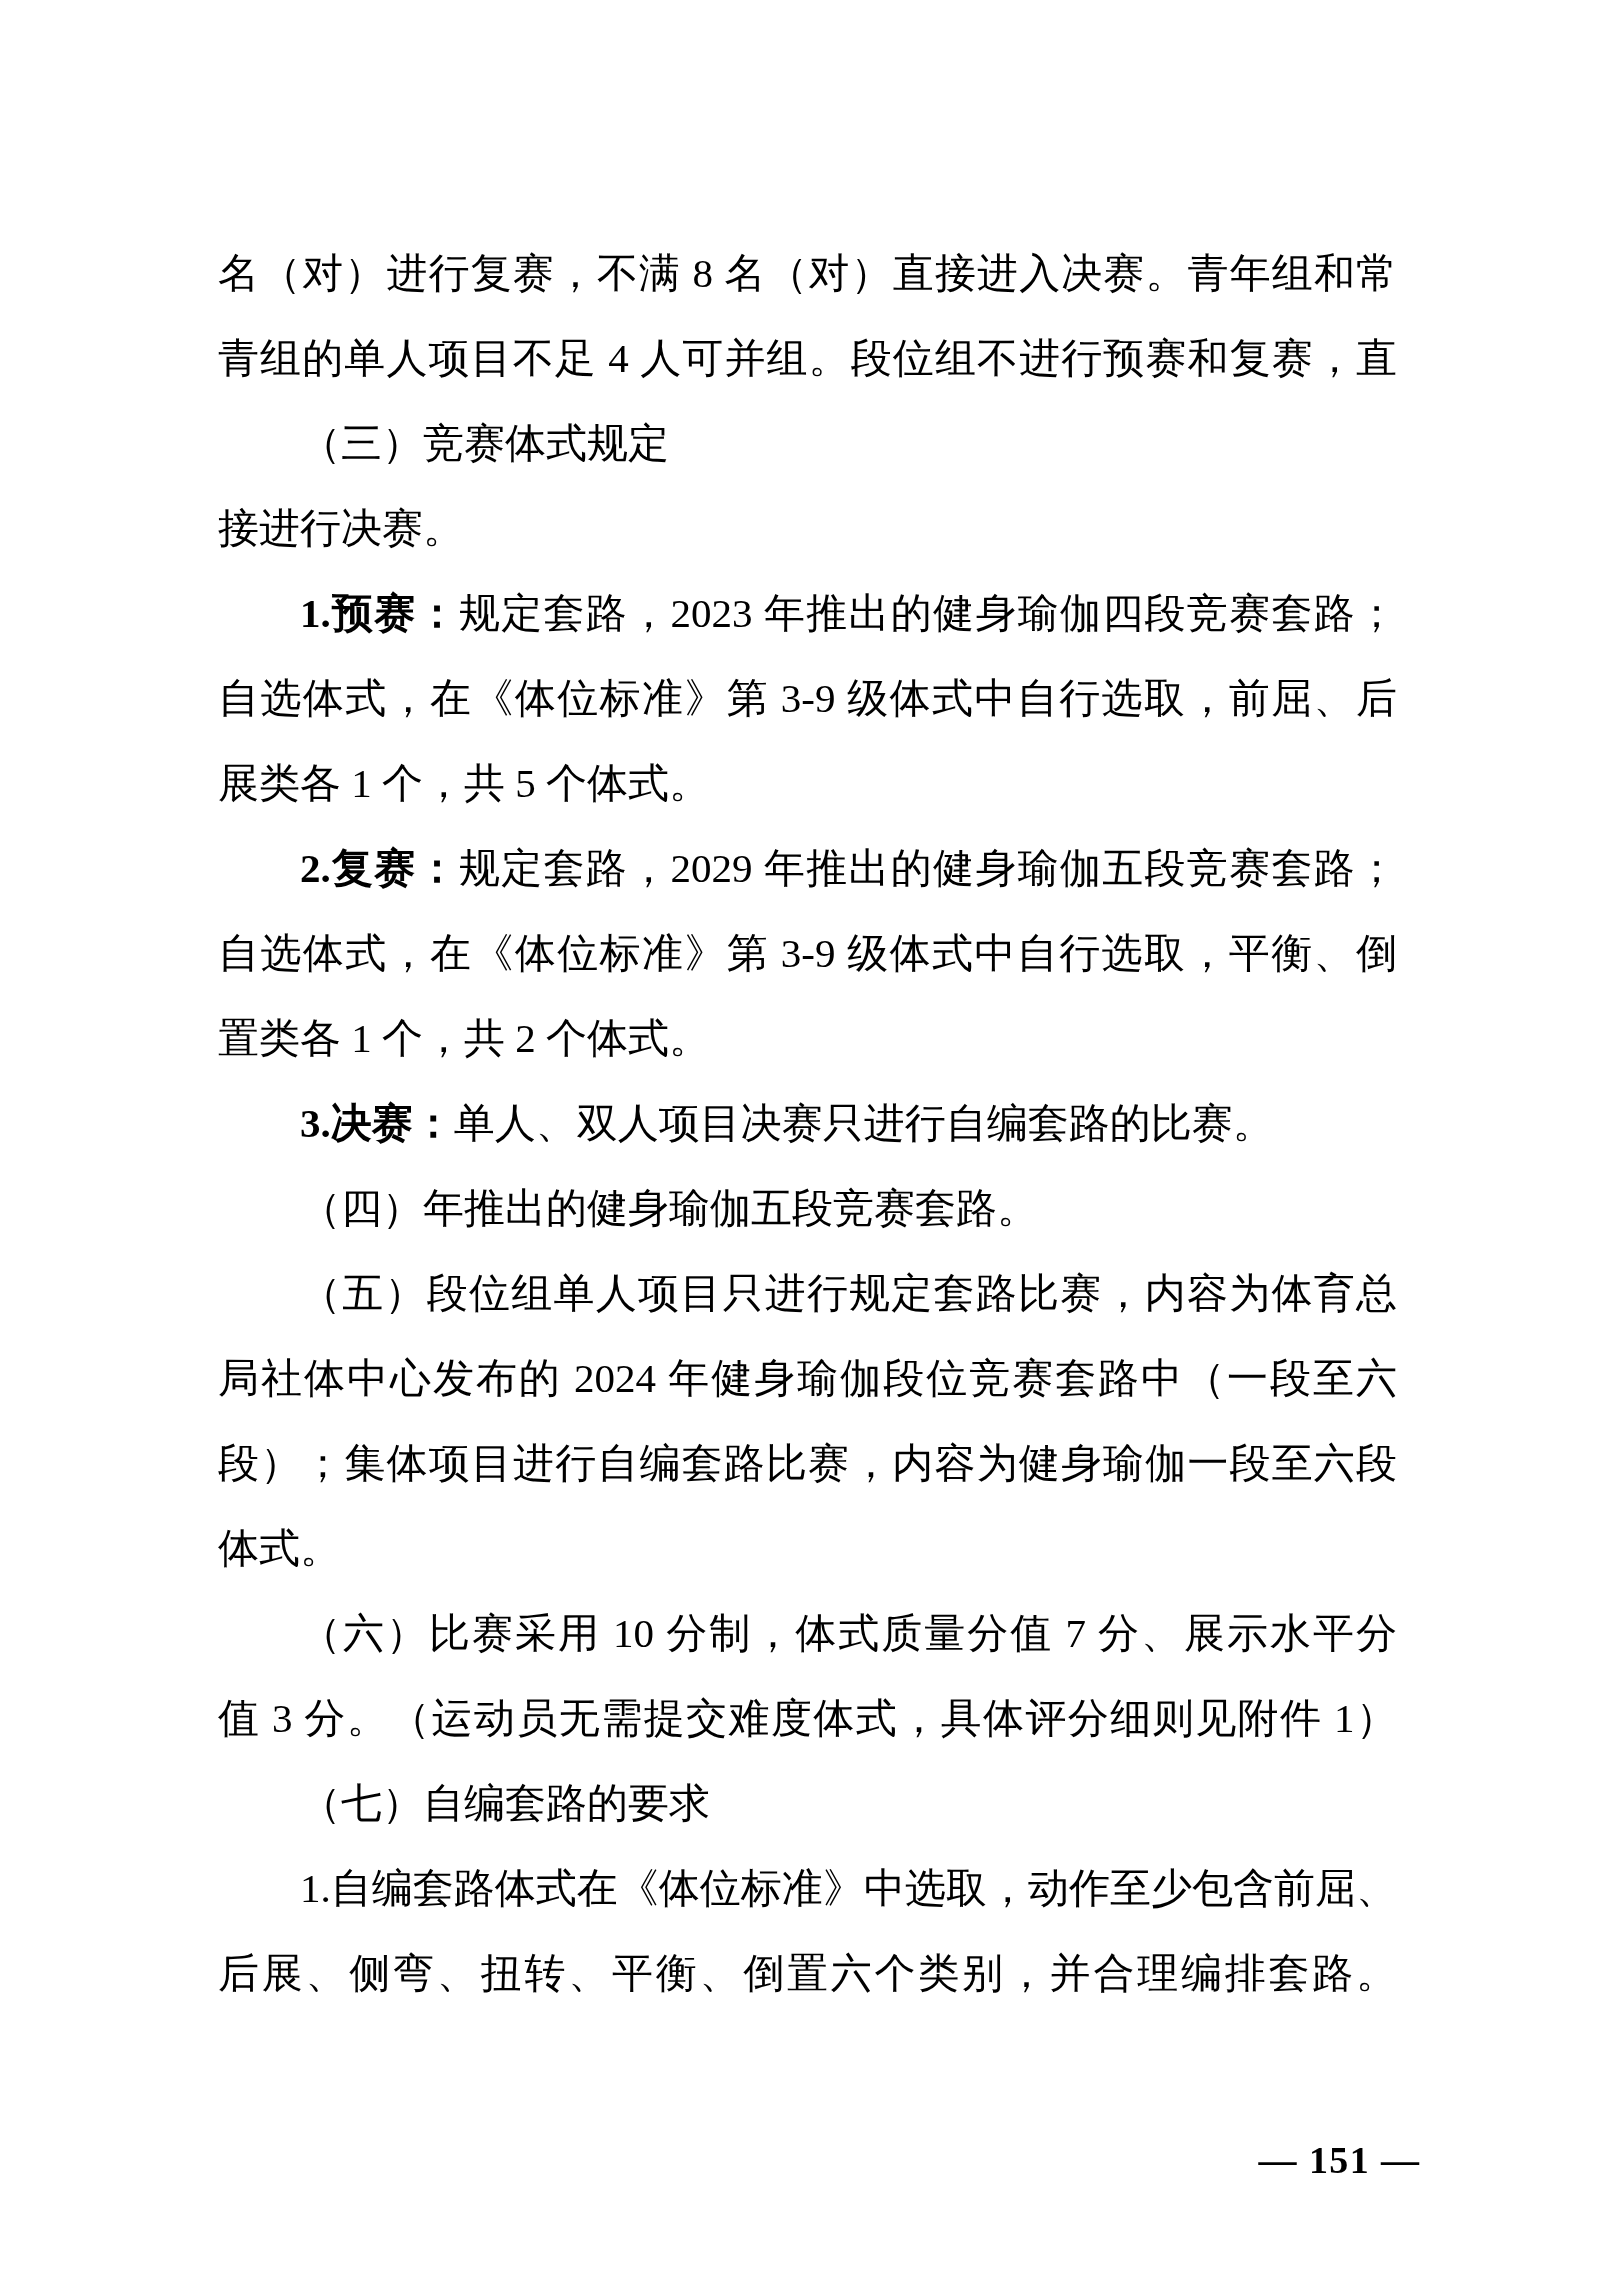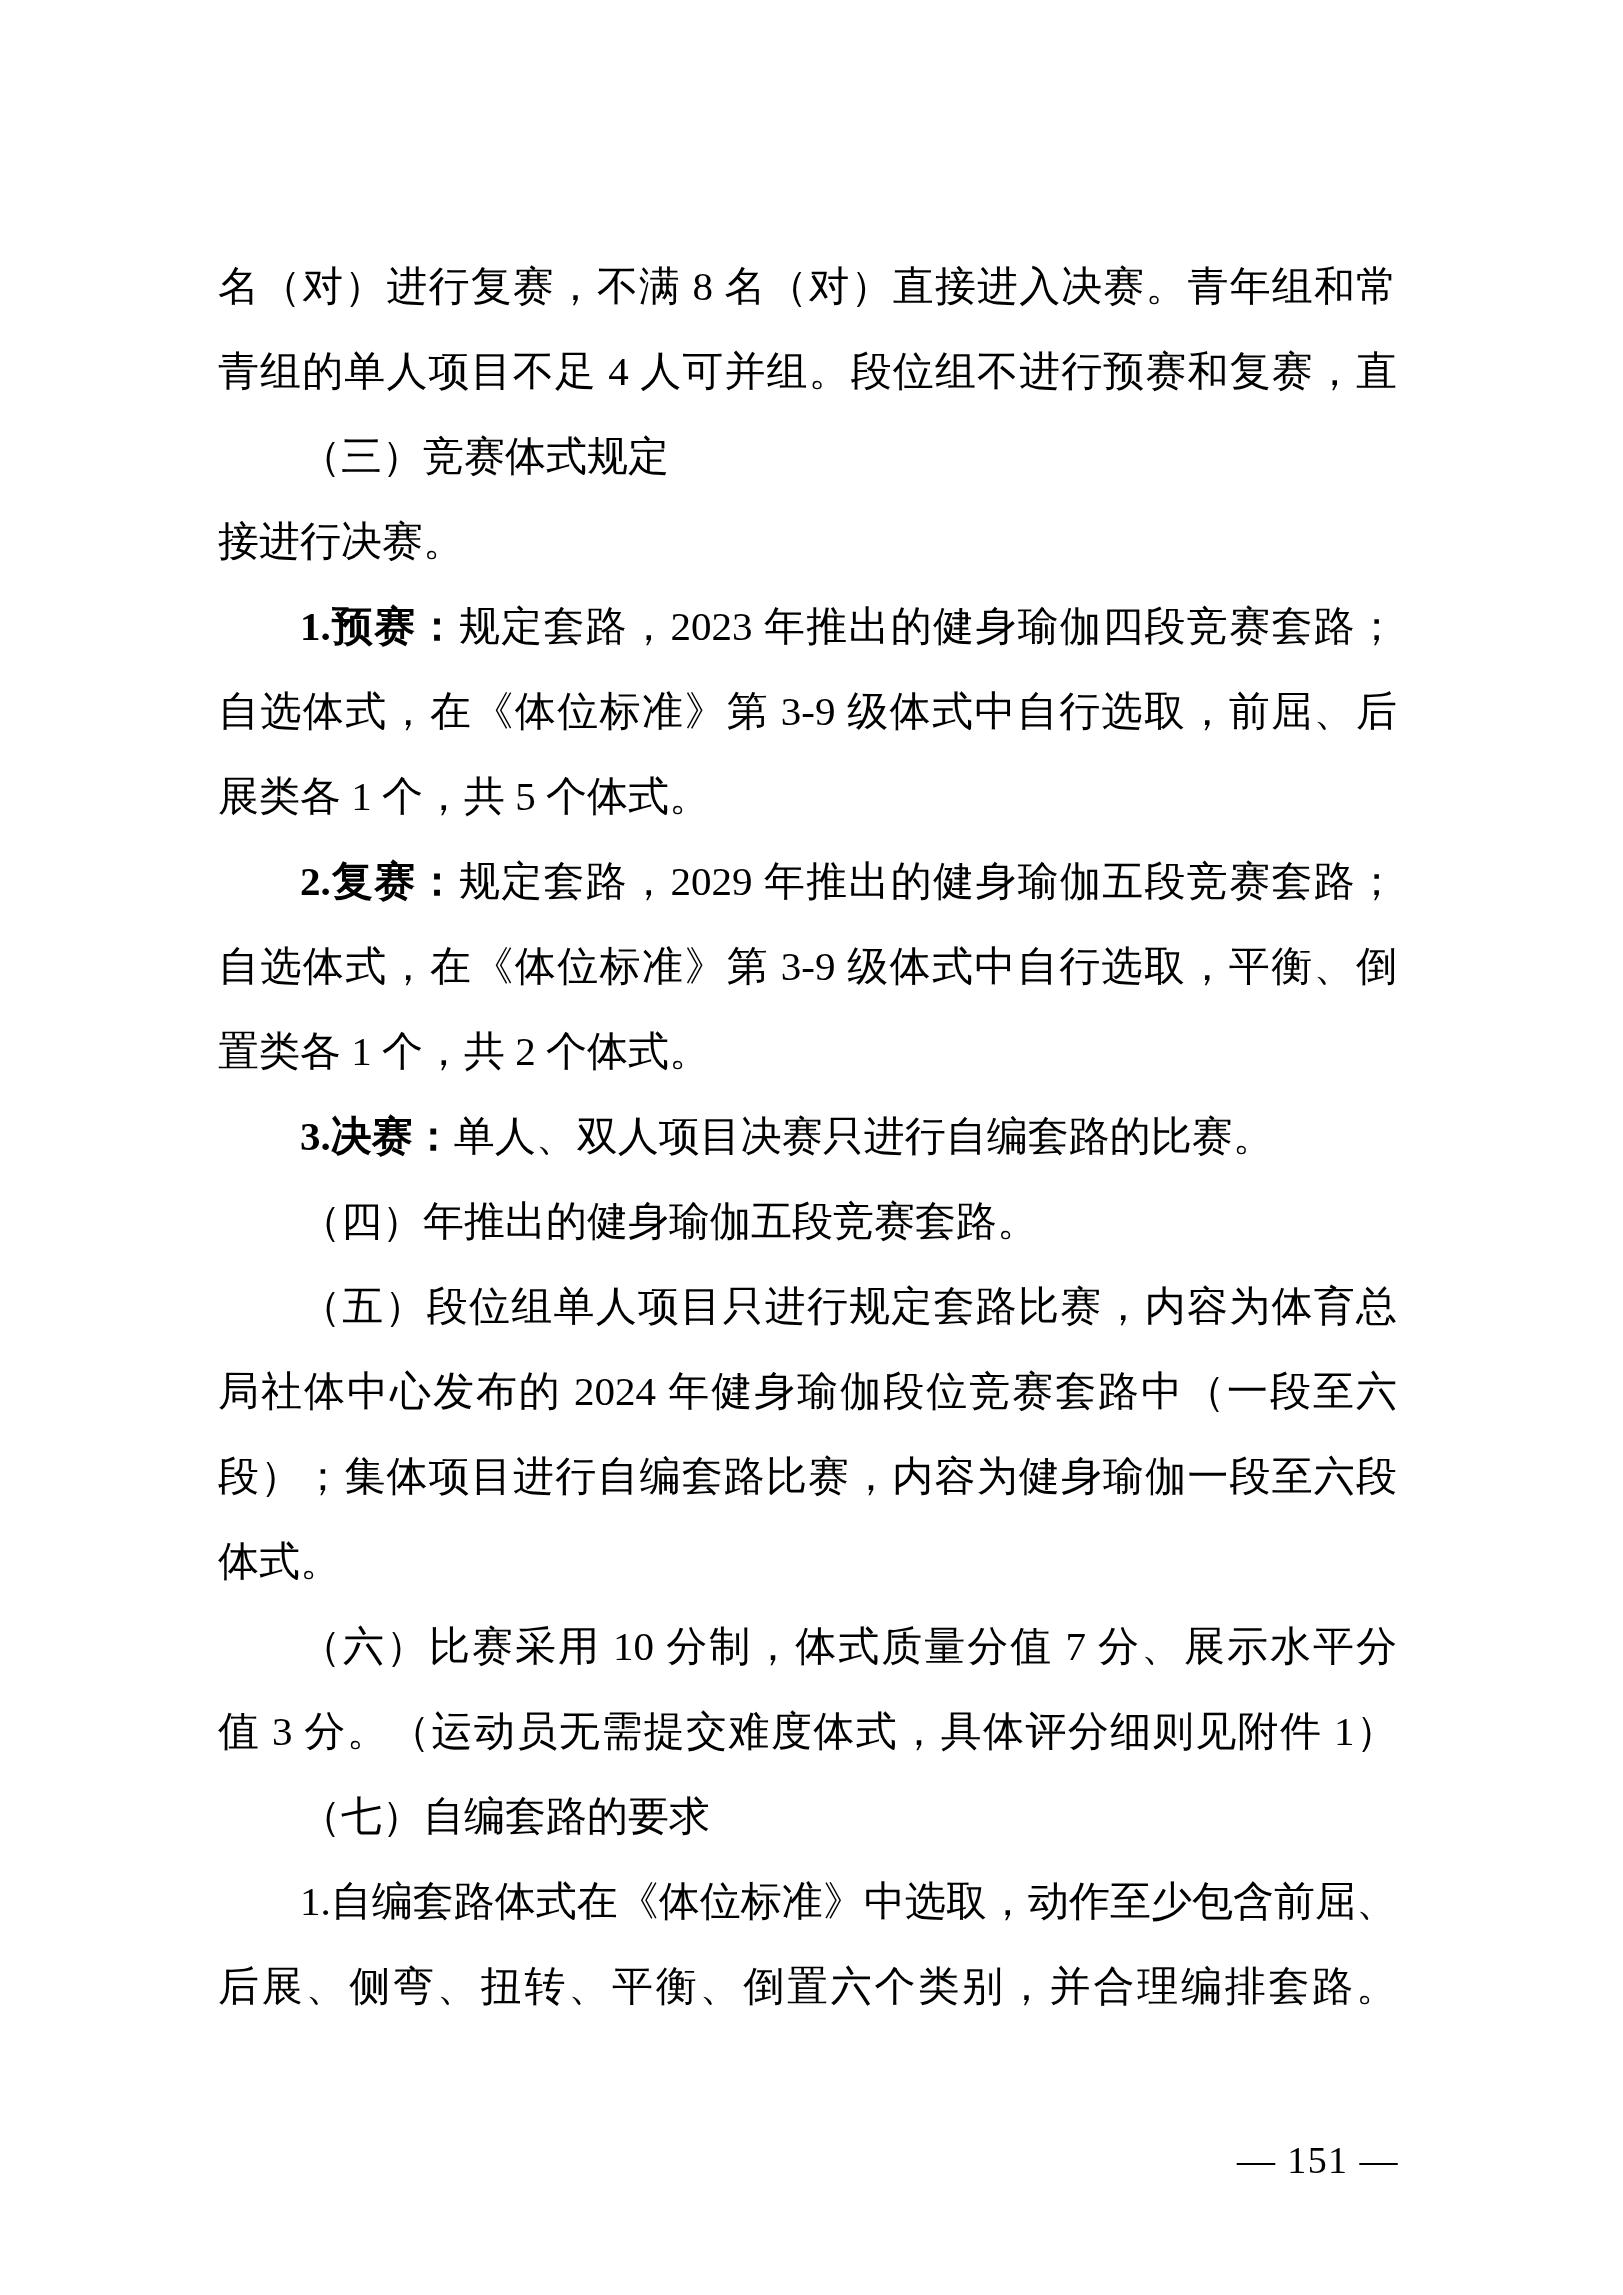--- a/index.html
+++ b/index.html
@@ -12,21 +12,21 @@
     width: 1623px;
     height: 2295px;
     background: #ffffff;
     color: #000000;
     font-family: "Liberation Serif", "DejaVu Serif", serif;
     overflow: hidden;
   }
   .text-block {
     position: absolute;
     left: 218px;
-    top: 244px;
+    top: 231px;
     width: 1179px;
   }
   .line {
     font-size: 41px;
     line-height: 85px;
     height: 85px;
     white-space: normal;
     text-align: left;
   }
   .line.indent {
@@ -39,24 +39,25 @@
   }
   .b {
     font-weight: bold;
     font-family: Liberation Serif, serif;
   }
   .page-number {
     position: absolute;
     top: 2138px;
     left: 1237px;
     width: 205px;
-    text-align: left;
+    text-align: center;
     font-size: 38px;
     line-height: 45px;
     letter-spacing: 1.4px;
+    font-weight: bold;
   }
 </style>
 </head>
 <body>
 
 <div class="page">
 
   <div class="text-block">
     <div class="line justify">名（对）进行复赛，不满 8 名（对）直接进入决赛。青年组和常</div>
     <div class="line justify">青组的单人项目不足 4 人可并组。段位组不进行预赛和复赛，直</div>

